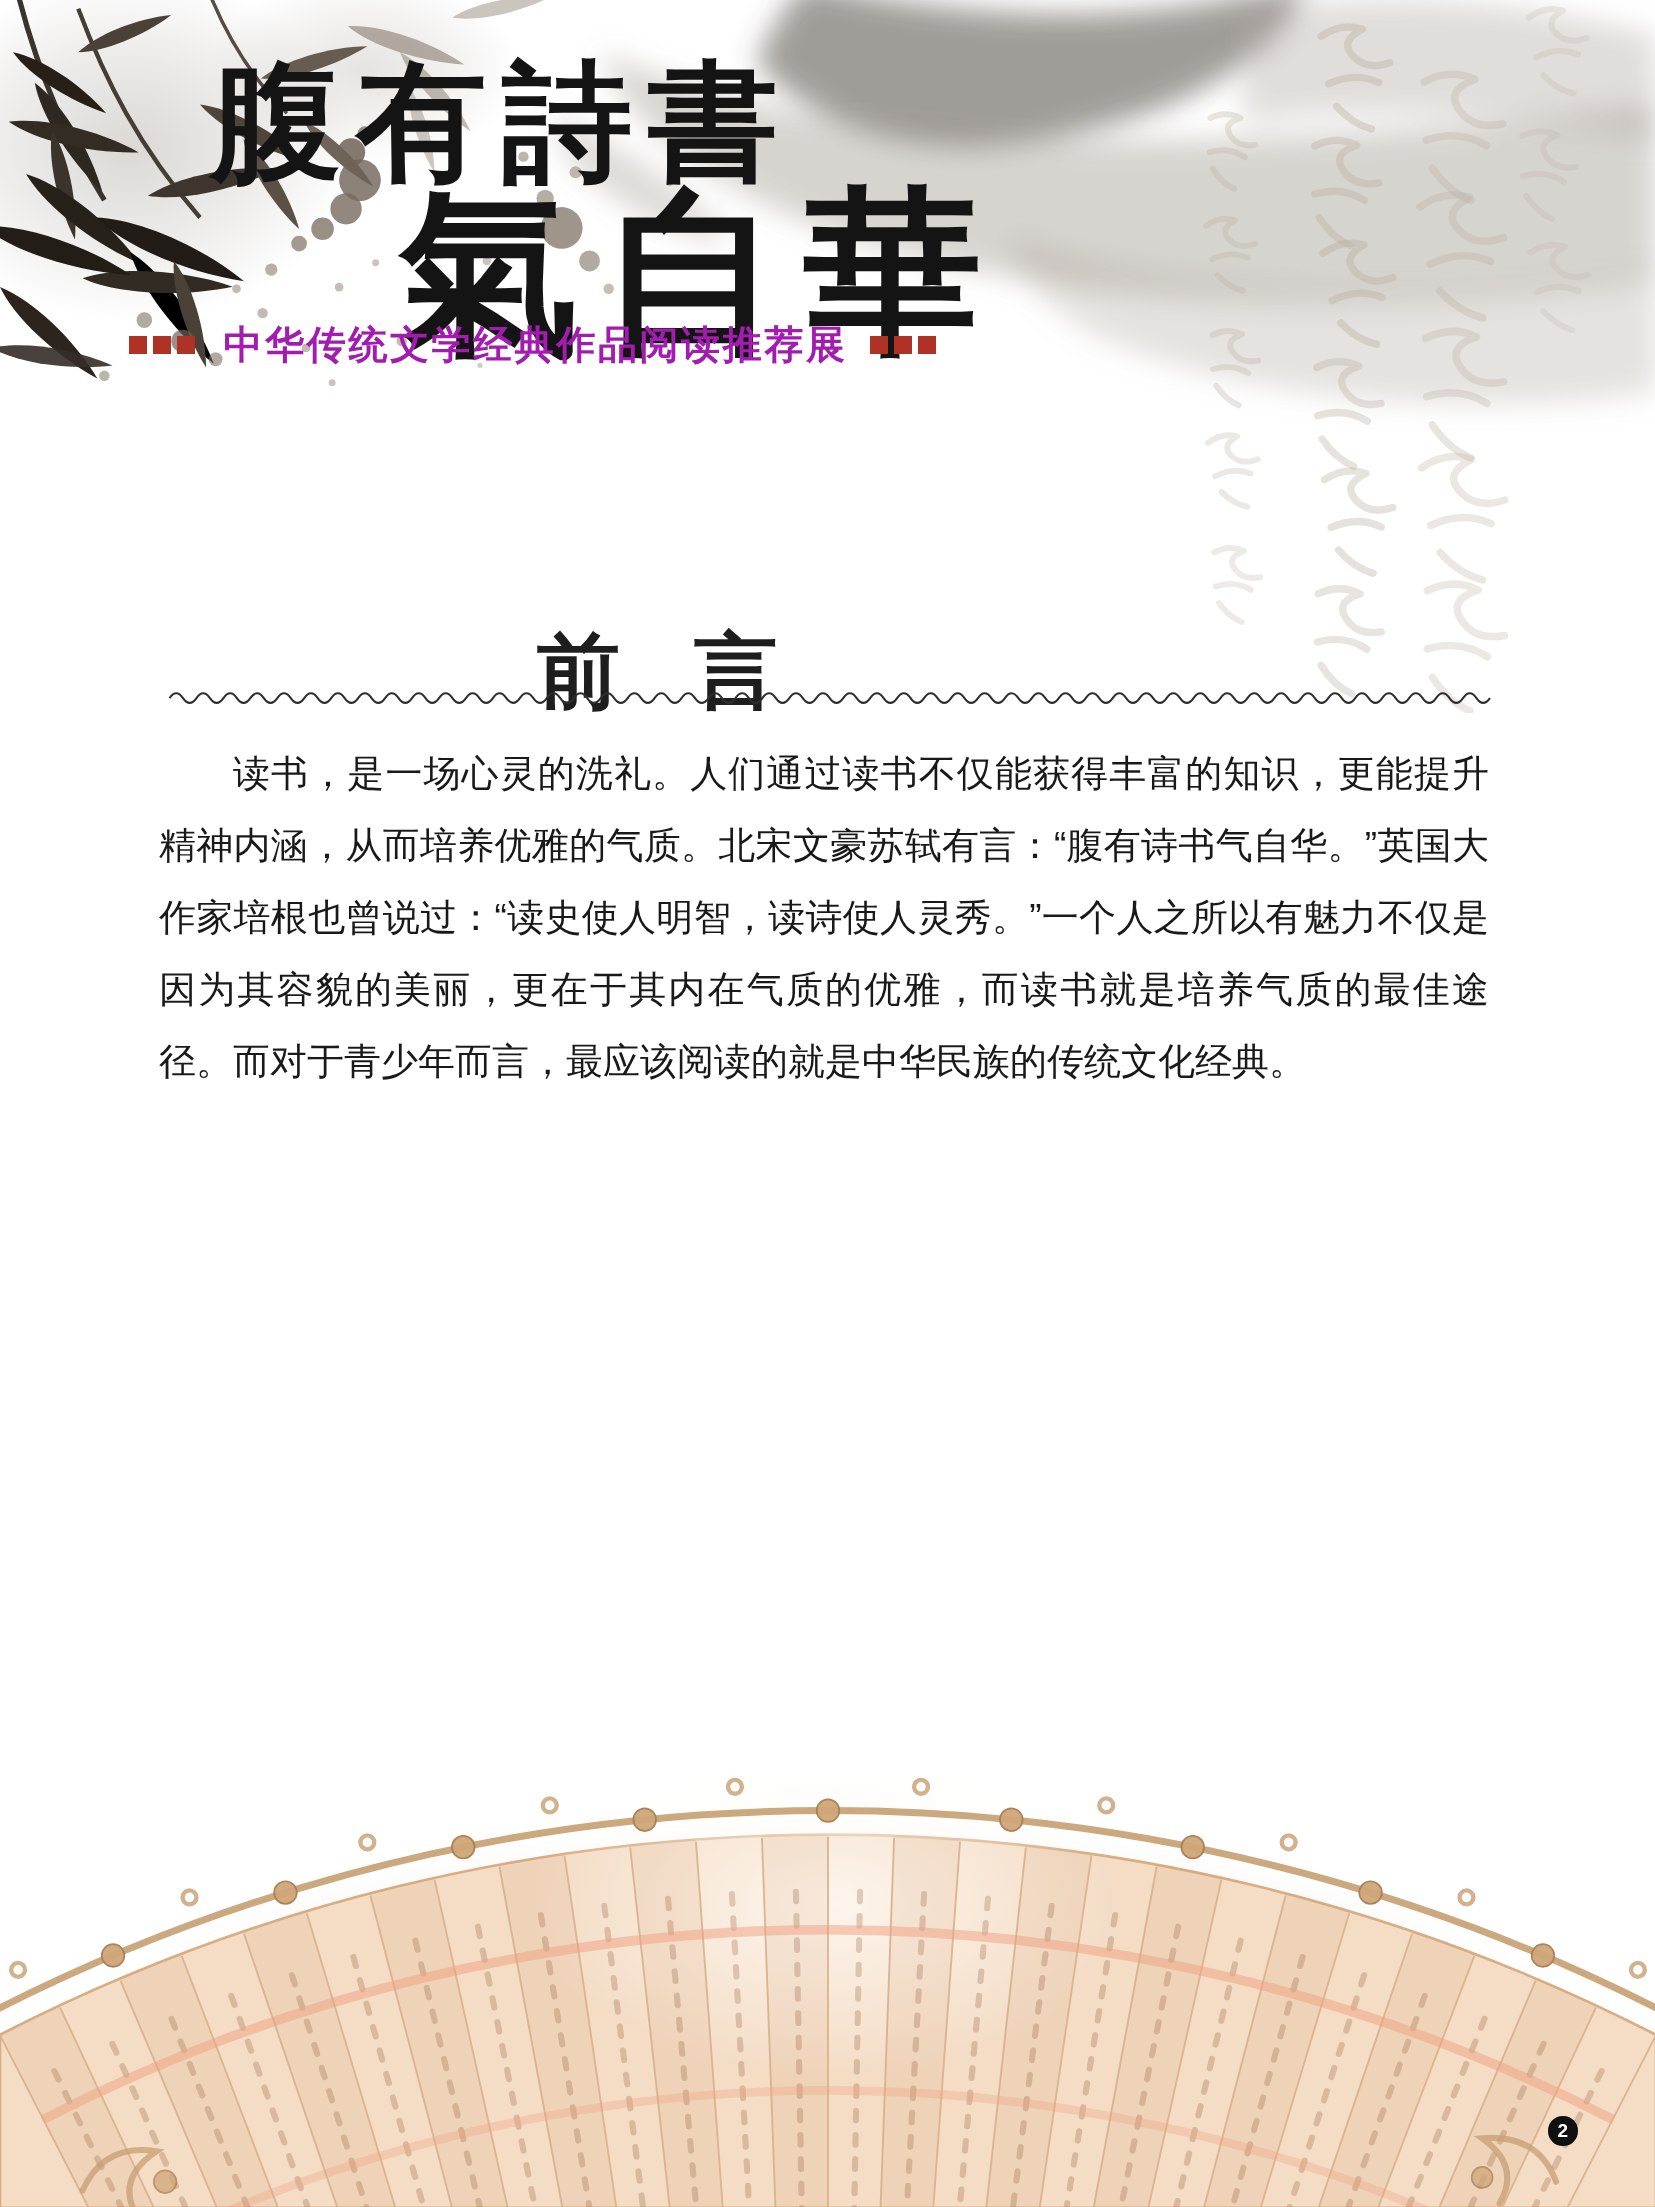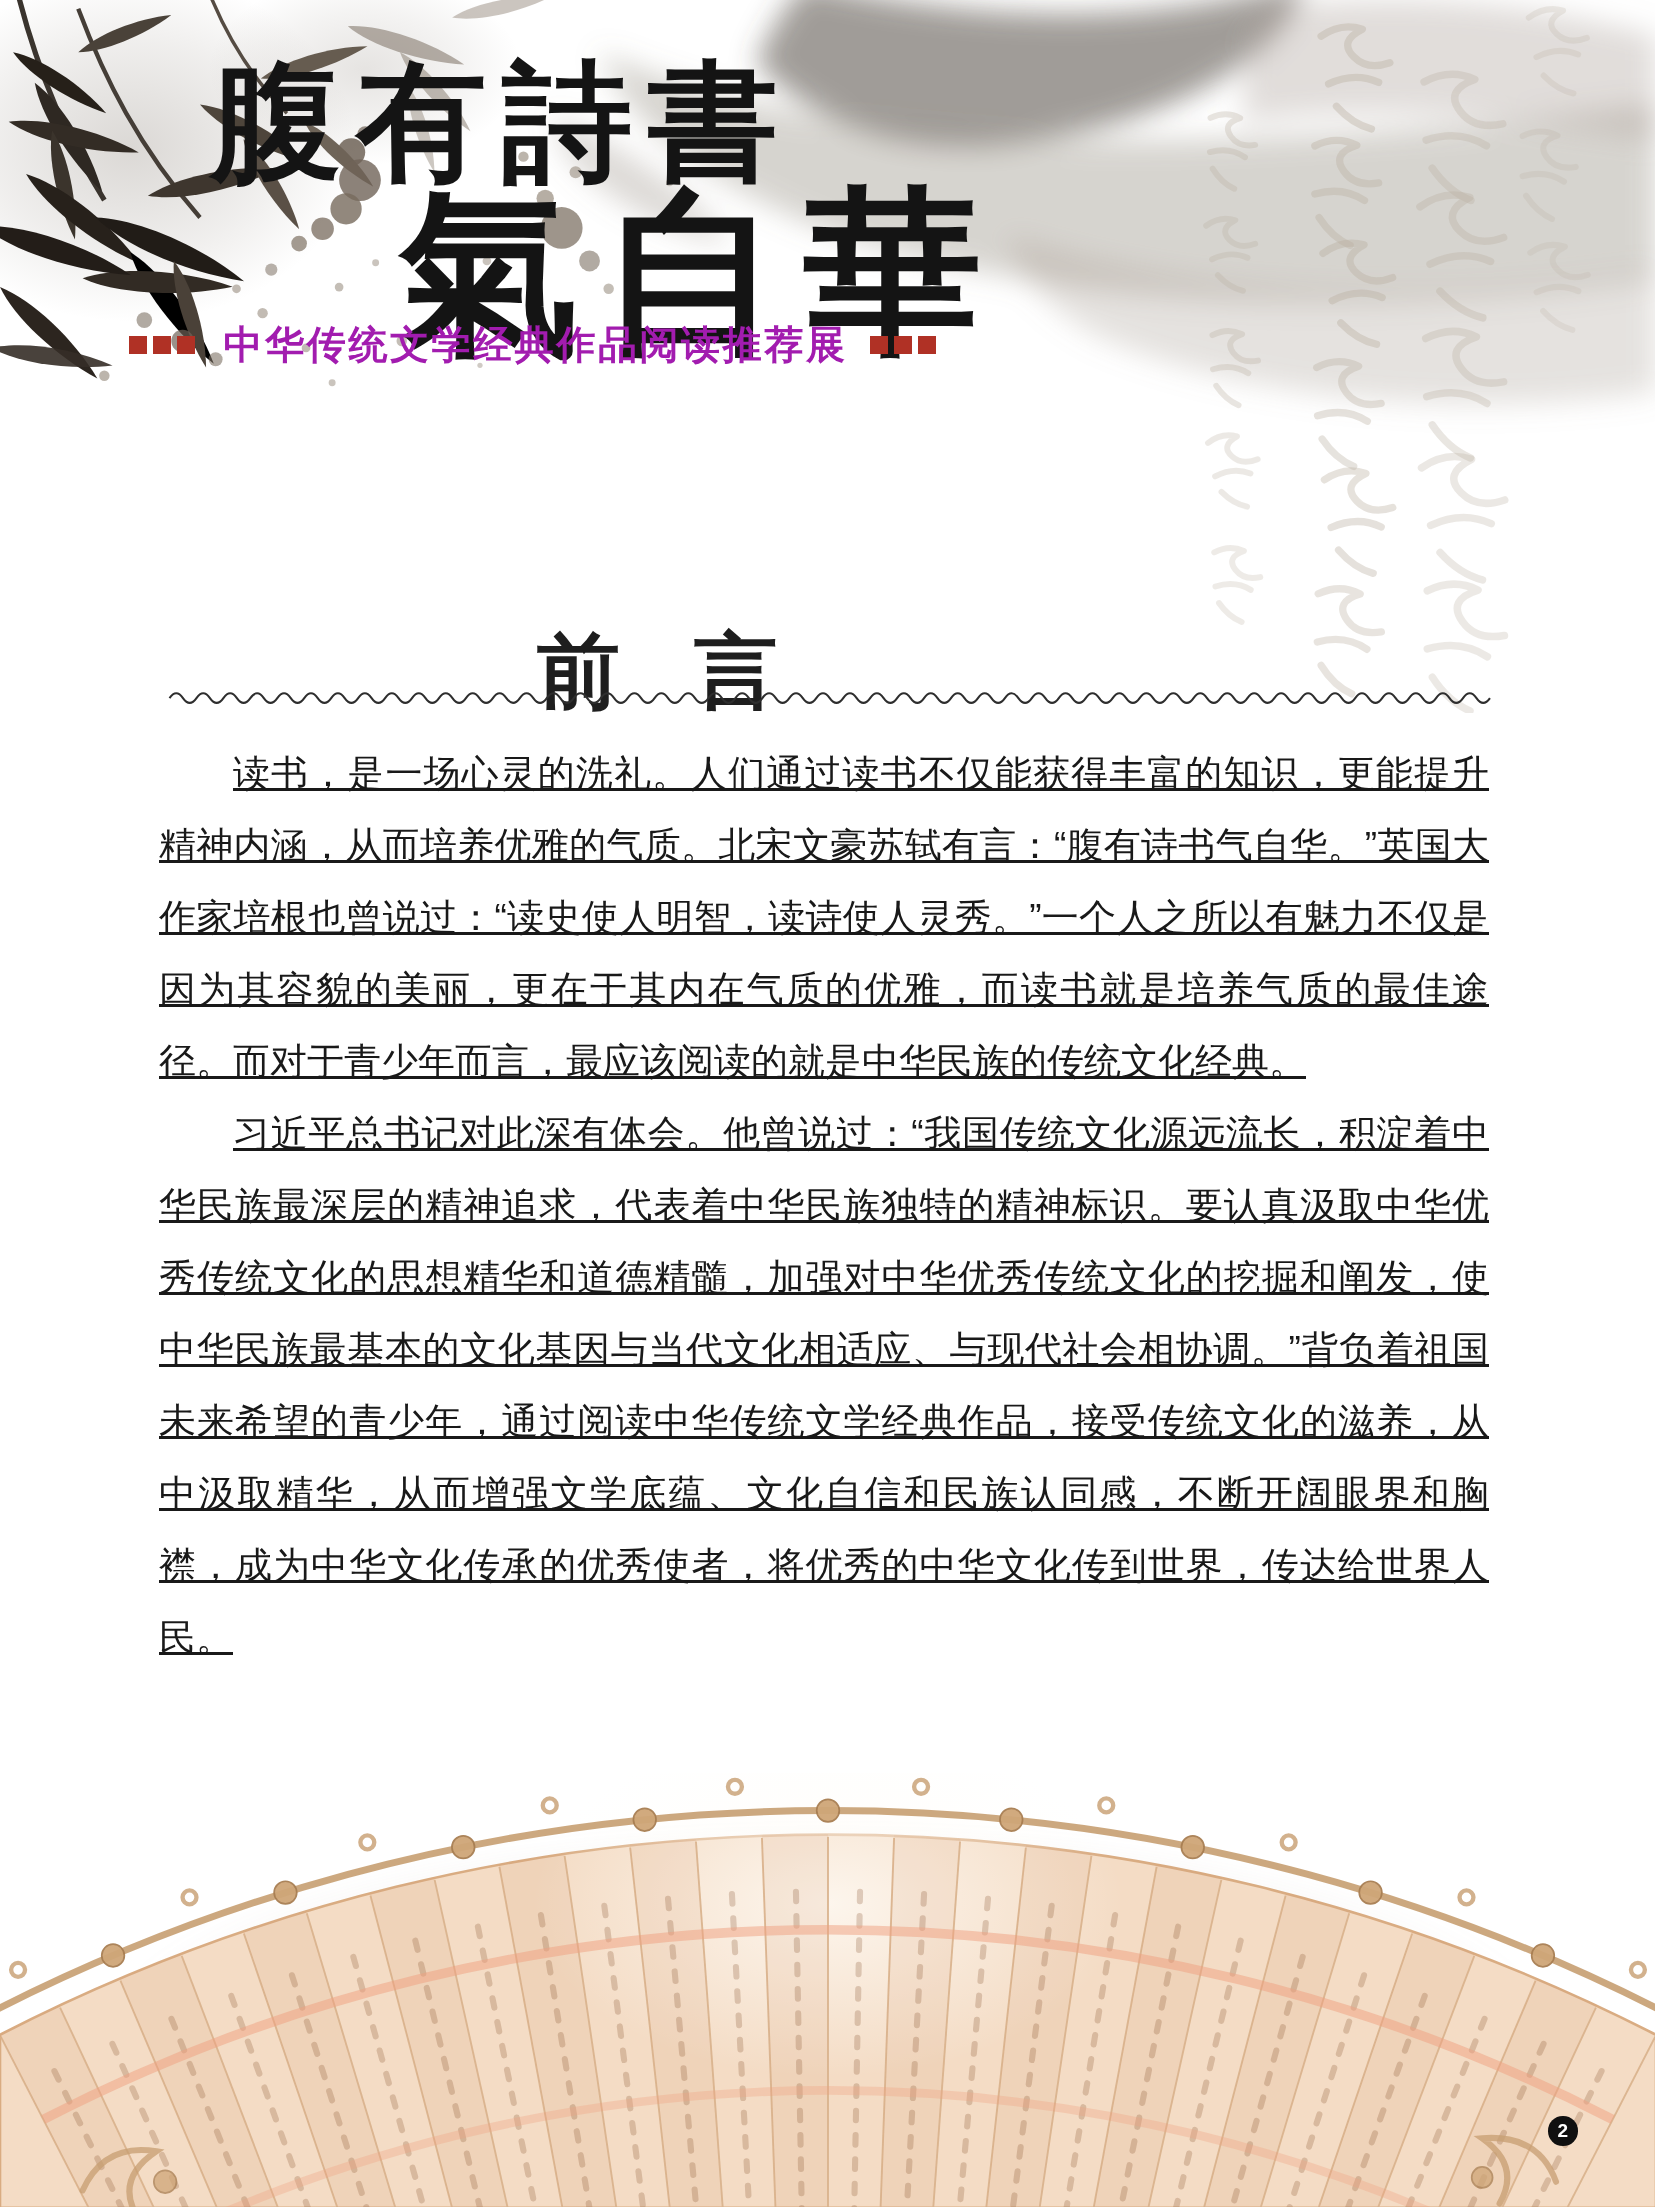--- a/index.html
+++ b/index.html
@@ -23,21 +23,21 @@
 
   
   .preface-heading{left:0;top:561px;width:1316px;text-align:center;z-index:4;
                    font-size:83px;line-height:1;font-weight:900;color:#1e1e1e;
                    letter-spacing:1.7px;word-spacing:42px;
                    font-family:"DejaVu Sans",sans-serif;}
 
   
   .preface-body{left:159px;top:738px;width:1330px;z-index:4;
                 font-size:37px;line-height:72px;color:#191919;
-                text-align:justify;text-decoration:underline;}
+                text-align:justify;}
   .preface-body p{margin:0;text-indent:2em;}
 
   
   .badge{left:1548px;top:2116px;width:29.5px;height:29.5px;border-radius:50%;
          background:#101010;color:#ffffff;font-size:19px;font-weight:700;
          display:flex;align-items:center;justify-content:center;z-index:8;}
 
   
   .smoke-svg{left:0;top:-17.4px;z-index:1;}
   .watermark-svg{left:1130px;top:0;z-index:1;}
@@ -300,19 +300,18 @@
   </div>
 
   <h2 class="abs preface-heading">前 言</h2>
 
   <svg class="abs wave-svg" width="1656" height="35" viewBox="0 0 1905 40">
     <path id="wave-path" fill="none" stroke="#2e2e2e" stroke-width="2.4" d="M195 23 q7.75 -11 15.5 0 t15.5 0 t15.5 0 t15.5 0 t15.5 0 t15.5 0 t15.5 0 t15.5 0 t15.5 0 t15.5 0 t15.5 0 t15.5 0 t15.5 0 t15.5 0 t15.5 0 t15.5 0 t15.5 0 t15.5 0 t15.5 0 t15.5 0 t15.5 0 t15.5 0 t15.5 0 t15.5 0 t15.5 0 t15.5 0 t15.5 0 t15.5 0 t15.5 0 t15.5 0 t15.5 0 t15.5 0 t15.5 0 t15.5 0 t15.5 0 t15.5 0 t15.5 0 t15.5 0 t15.5 0 t15.5 0 t15.5 0 t15.5 0 t15.5 0 t15.5 0 t15.5 0 t15.5 0 t15.5 0 t15.5 0 t15.5 0 t15.5 0 t15.5 0 t15.5 0 t15.5 0 t15.5 0 t15.5 0 t15.5 0 t15.5 0 t15.5 0 t15.5 0 t15.5 0 t15.5 0 t15.5 0 t15.5 0 t15.5 0 t15.5 0 t15.5 0 t15.5 0 t15.5 0 t15.5 0 t15.5 0 t15.5 0 t15.5 0 t15.5 0 t15.5 0 t15.5 0 t15.5 0 t15.5 0 t15.5 0 t15.5 0 t15.5 0 t15.5 0 t15.5 0 t15.5 0 t15.5 0 t15.5 0 t15.5 0 t15.5 0 t15.5 0 t15.5 0 t15.5 0 t15.5 0 t15.5 0 t15.5 0 t15.5 0 t15.5 0 t15.5 0 t15.5 0 t15.5 0"></path>
   </svg>
 
   <article class="abs preface-body">
     <p>读书，是一场心灵的洗礼。人们通过读书不仅能获得丰富的知识，更能提升精神内涵，从而培养优雅的气质。北宋文豪苏轼有言：“腹有诗书气自华。”英国大作家培根也曾说过：“读史使人明智，读诗使人灵秀。”一个人之所以有魅力不仅是因为其容貌的美丽，更在于其内在气质的优雅，而读书就是培养气质的最佳途径。而对于青少年而言，最应该阅读的就是中华民族的传统文化经典。</p>
-    <p>习近平总书记对此深有体会。他曾说过：“我国传统文化源远流长，积淀着中华民族最深层的精神追求，代表着中华民族独特的精神标识。要认真汲取中华优秀传统文化的思想精华和道德精髓，加强对中华优秀传统文化的挖掘和阐发，使中华民族最基本的文化基因与当代文化相适应、与现代社会相协调。”背负着祖国未来希望的青少年，通过阅读中华传统文学经典作品，接受传统文化的滋养，从中汲取精华，从而增强文学底蕴、文化自信和民族认同感，不断开阔眼界和胸襟，成为中华文化传承的优秀使者，将优秀的中华文化传到世界，传达给世界人民。</p>
   </article>
 
   <div class="abs badge">2</div>
 
 </div>
 
 
 </body></html>

